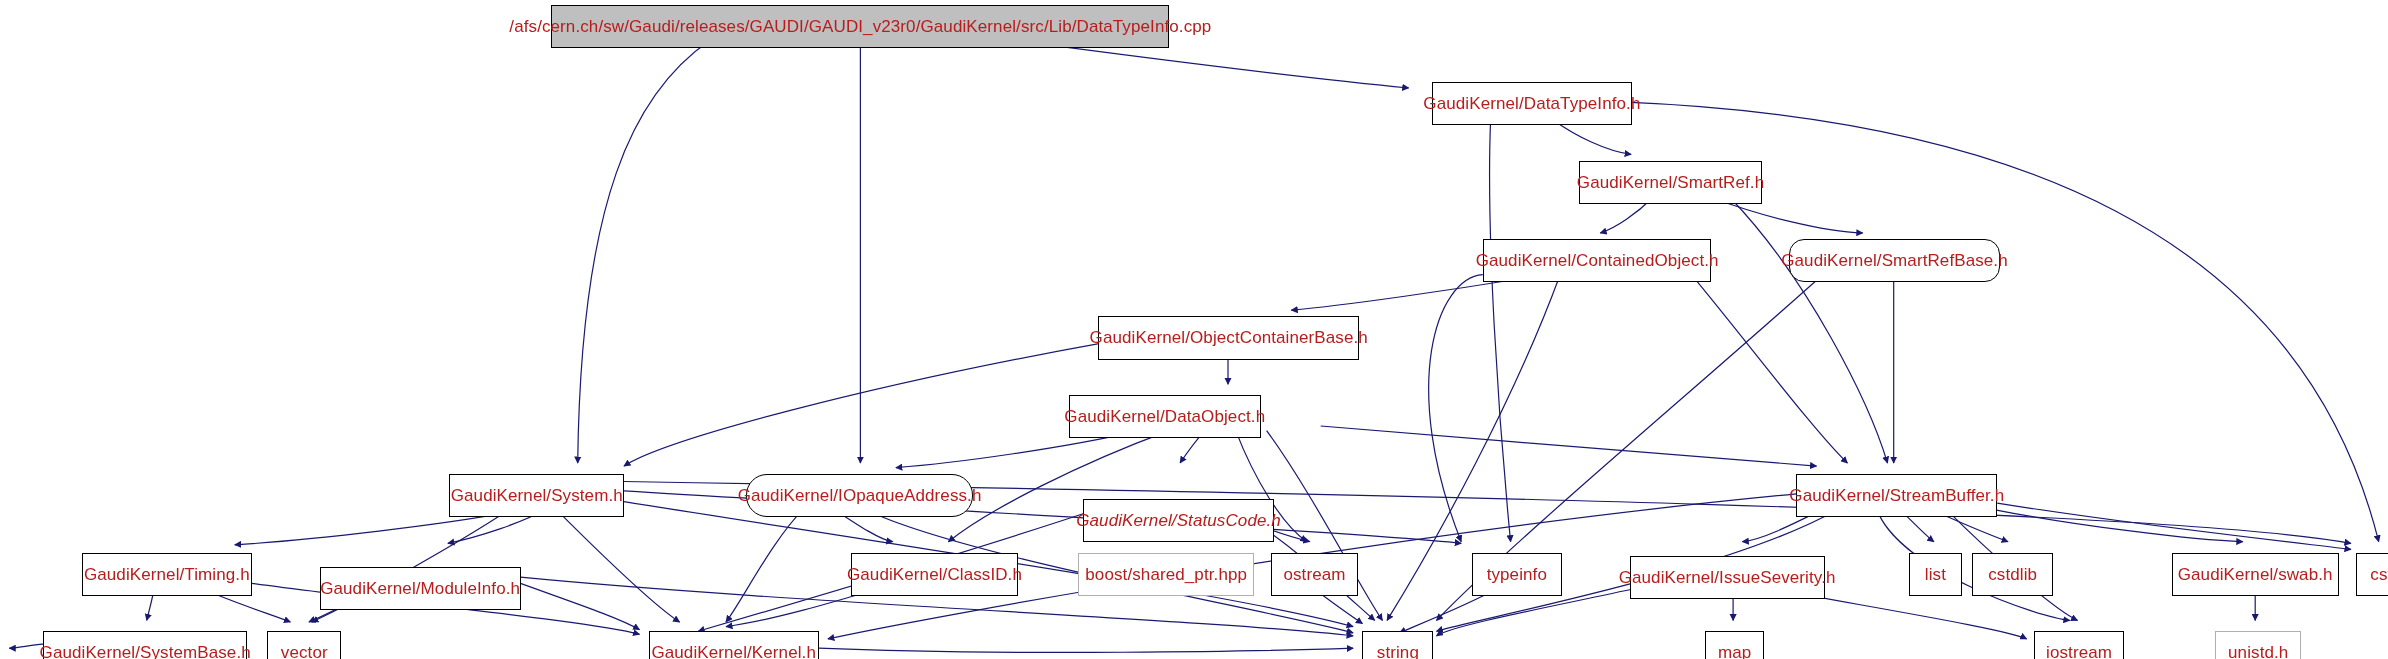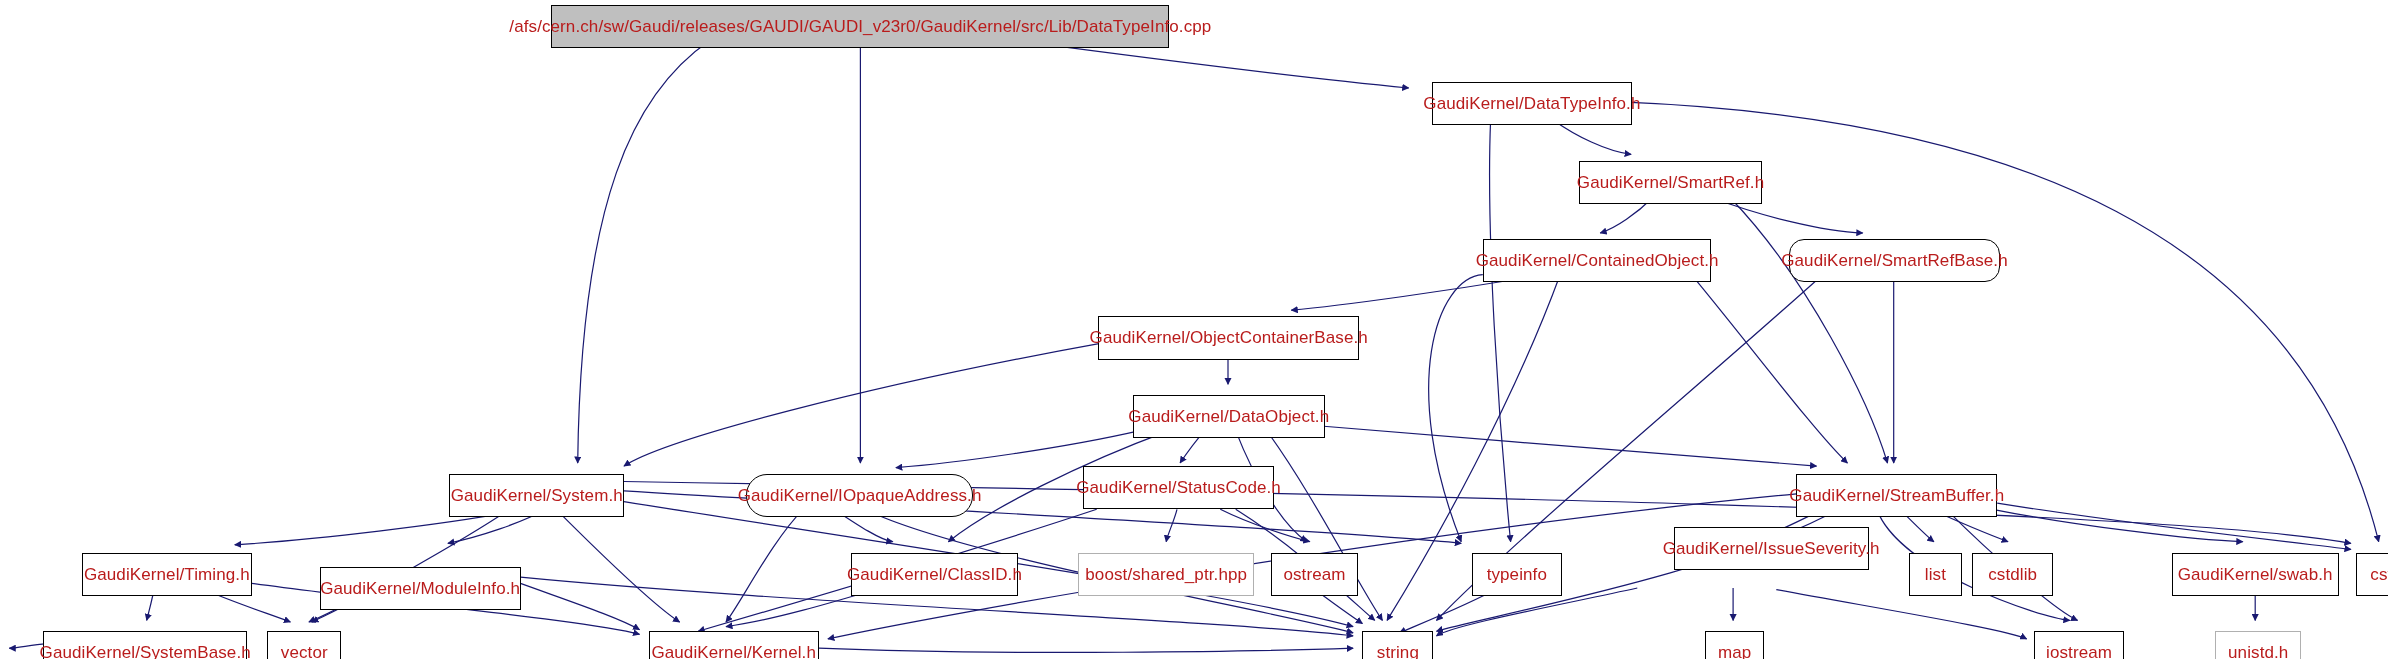--- a/index.html
+++ b/index.html
@@ -121,30 +121,30 @@
       </div>
       <div class="node" style="left: 1482.85px; top: 239.215px; width: 228.605px; height: 43.2131px;">
         <span class="lbl">GaudiKernel/ContainedObject.h</span>
       </div>
       <div class="node" style="left: 1788.68px; top: 239.215px; width: 211.614px; height: 43.2131px; border-radius: 15px;">
         <span class="lbl">GaudiKernel/SmartRefBase.h</span>
       </div>
       <div class="node" style="left: 1098.23px; top: 316.382px; width: 261.043px; height: 43.2131px;">
         <span class="lbl">GaudiKernel/ObjectContainerBase.h</span>
       </div>
-      <div class="node" style="left: 1133px; top: 395.091px; width: 191.534px; height: 43.2131px;">
+      <div class="node" style="left: 1069px; top: 395.091px; width: 191.534px; height: 43.2131px;">
         <span class="lbl">GaudiKernel/DataObject.h</span>
       </div>
       <div class="node" style="left: 449.488px; top: 473.801px; width: 174.543px; height: 43.2131px;">
         <span class="lbl">GaudiKernel/System.h</span>
       </div>
       <div class="node" style="left: 746.057px; top: 473.801px; width: 227.061px; height: 43.2131px; border-radius: 21px;">
         <span class="lbl">GaudiKernel/IOpaqueAddress.h</span>
       </div>
-      <div class="node" style="left: 1082.79px; top: 466px; width: 191.534px; height: 43.2131px;">
+      <div class="node" style="left: 1082.79px; top: 499px; width: 191.534px; height: 43.2131px; font-style: italic;">
         <span class="lbl">GaudiKernel/StatusCode.h</span>
       </div>
       <div class="node" style="left: 1796.41px; top: 473.801px; width: 200.802px; height: 43.2131px;">
         <span class="lbl">GaudiKernel/StreamBuffer.h</span>
       </div>
       <div class="node" style="left: 81.8655px; top: 552.511px; width: 169.909px; height: 43.2131px;">
         <span class="lbl">GaudiKernel/Timing.h</span>
       </div>
       <div class="node" style="left: 319.739px; top: 567px; width: 200.802px; height: 43.2131px;">
         <span class="lbl">GaudiKernel/ModuleInfo.h</span>
@@ -154,21 +154,21 @@
       </div>
       <div class="node sys" style="left: 1078.15px; top: 552.511px; width: 176.088px; height: 43.2131px;">
         <span class="lbl">boost/shared_ptr.hpp</span>
       </div>
       <div class="node" style="left: 1271.23px; top: 552.511px; width: 86.4994px; height: 43.2131px;">
         <span class="lbl">ostream</span>
       </div>
       <div class="node" style="left: 1472.03px; top: 552.511px; width: 89.5886px; height: 43.2131px;">
         <span class="lbl">typeinfo</span>
       </div>
-      <div class="node" style="left: 1629.59px; top: 527px; width: 195px; height: 43.2131px; margin-left: 44px;">
+      <div class="node" style="left: 1629.59px; top: 556px; width: 195px; height: 43.2131px;">
         <span class="lbl">GaudiKernel/IssueSeverity.h</span>
       </div>
       <div class="node" style="left: 1909.16px; top: 552.511px; width: 52.5175px; height: 43.2131px;">
         <span class="lbl">list</span>
       </div>
       <div class="node" style="left: 1972.49px; top: 552.511px; width: 80.3208px; height: 43.2131px;">
         <span class="lbl">cstdlib</span>
       </div>
       <div class="node" style="left: 2171.75px; top: 552.511px; width: 166.82px; height: 43.2131px;">
         <span class="lbl">GaudiKernel/swab.h</span>

